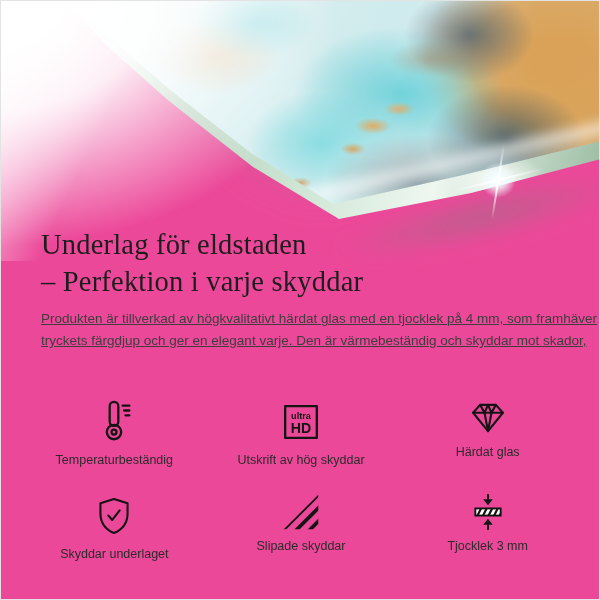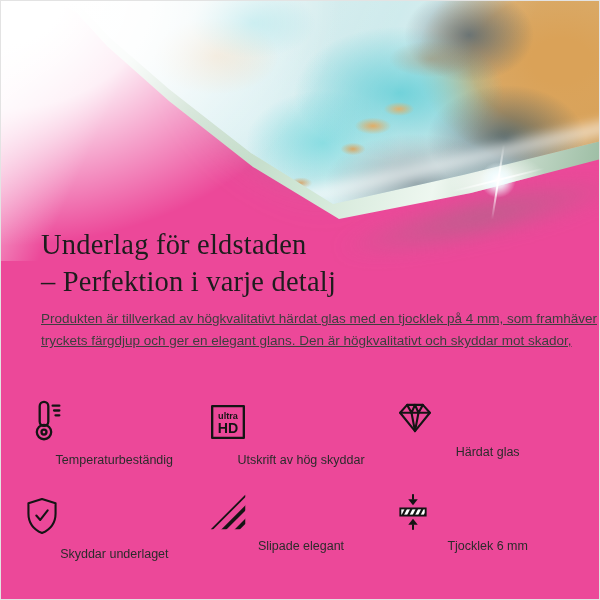--- a/index.html
+++ b/index.html
@@ -87,21 +87,21 @@
     position:absolute;left:40px;top:307px;width:540px;margin:0;
     font-size:13.5px;line-height:22px;color:#3e3e3e;
   }
   .desc span{display:block;white-space:nowrap;text-decoration:underline;}
   
   .features{
     position:absolute;left:20px;top:396px;width:560px;
     display:grid;grid-template-columns:repeat(3,1fr);row-gap:24px;
   }
   .feature{text-align:center;}
-  .icon-box{height:50px;display:flex;align-items:center;}
+  .icon-box{height:50px;display:flex;align-items:center;justify-content:center;}
   .feature.small .icon-box{height:42px;}
   .feature .label{display:block;margin-top:6px;font-size:12.5px;color:#2b2b2b;}
   .ic{stroke:#141414;fill:none;stroke-width:2.4;stroke-linecap:round;stroke-linejoin:round;}
   .ic text{stroke:none;fill:#141414;font-family:"Liberation Sans",sans-serif;}
 </style>
 </head>
 <body>
 
 <div class="stage">
 
@@ -116,26 +116,26 @@
     <div class="white-fade"></div>
     <div class="sparkle">
       <div class="glow"></div>
       <div class="ray-v"></div>
       <div class="ray-h"></div>
     </div>
   </div>
 
   <h1 class="title">
     <span>Underlag för eldstaden</span>
-    <span>– Perfektion i varje detalj</span>
+    <span>– Perfektion i varje skyddar</span>
   </h1>
 
   <p class="desc">
     <span>Produkten är tillverkad av högkvalitativt härdat glas med en tjocklek på 4 mm, som framhäver</span>
-    <span>tryckets färgdjup och ger en elegant glans. Den är högkvalitativt och skyddar mot skador,</span>
+    <span>tryckets färgdjup och ger en elegant varje. Den är värmebeständig och skyddar mot skador,</span>
   </p>
 
   <div class="features">
 
     <div class="feature">
       <div class="icon-box">
         <svg class="ic" width="46" height="46" viewBox="0 0 48 48">
           <rect x="19.5" y="3" width="9" height="25" rx="4.5"></rect>
           <circle cx="24" cy="34.5" r="7.5"></circle>
           <circle cx="24" cy="34.5" r="2.6"></circle>
@@ -190,21 +190,21 @@
             </defs>
           <g clip-path="url(#triClip)" stroke="#141414" stroke-width="4.4">
             <line x1="1" y1="47" x2="47" y2="1"></line>
             <line x1="9" y1="55" x2="55" y2="9"></line>
             <line x1="17" y1="63" x2="63" y2="17"></line>
             <line x1="25" y1="71" x2="71" y2="25"></line>
             <line x1="33" y1="79" x2="79" y2="33"></line>
           </g>
         </svg>
       </div>
-      <span class="label">Slipade elegant</span>
+      <span class="label">Slipade skyddar</span>
     </div>
 
     <div class="feature small">
       <div class="icon-box">
         <svg width="38" height="38" viewBox="0 0 48 48">
           <g stroke="#141414" stroke-width="2.6">
             <line x1="24" y1="1.5" x2="24" y2="8.5"></line>
             <line x1="24" y1="39.5" x2="24" y2="46.5"></line>
           </g>
           <path d="M18 8 H30 L24 15.5 Z" fill="#141414"></path>
@@ -217,17 +217,17 @@
           <rect x="8" y="19.5" width="32" height="9" fill="#ffffff" stroke="#141414" stroke-width="2.4"></rect>
           <g clip-path="url(#barClip)" stroke="#141414" stroke-width="2.8">
             <line x1="9" y1="32" x2="17" y2="16"></line>
             <line x1="16" y1="32" x2="24" y2="16"></line>
             <line x1="23" y1="32" x2="31" y2="16"></line>
             <line x1="30" y1="32" x2="38" y2="16"></line>
             <line x1="37" y1="32" x2="45" y2="16"></line>
           </g>
         </svg>
       </div>
-      <span class="label">Tjocklek 6 mm</span>
+      <span class="label">Tjocklek 3 mm</span>
     </div>
 
   </div>
 </div>
 
 </body></html>

